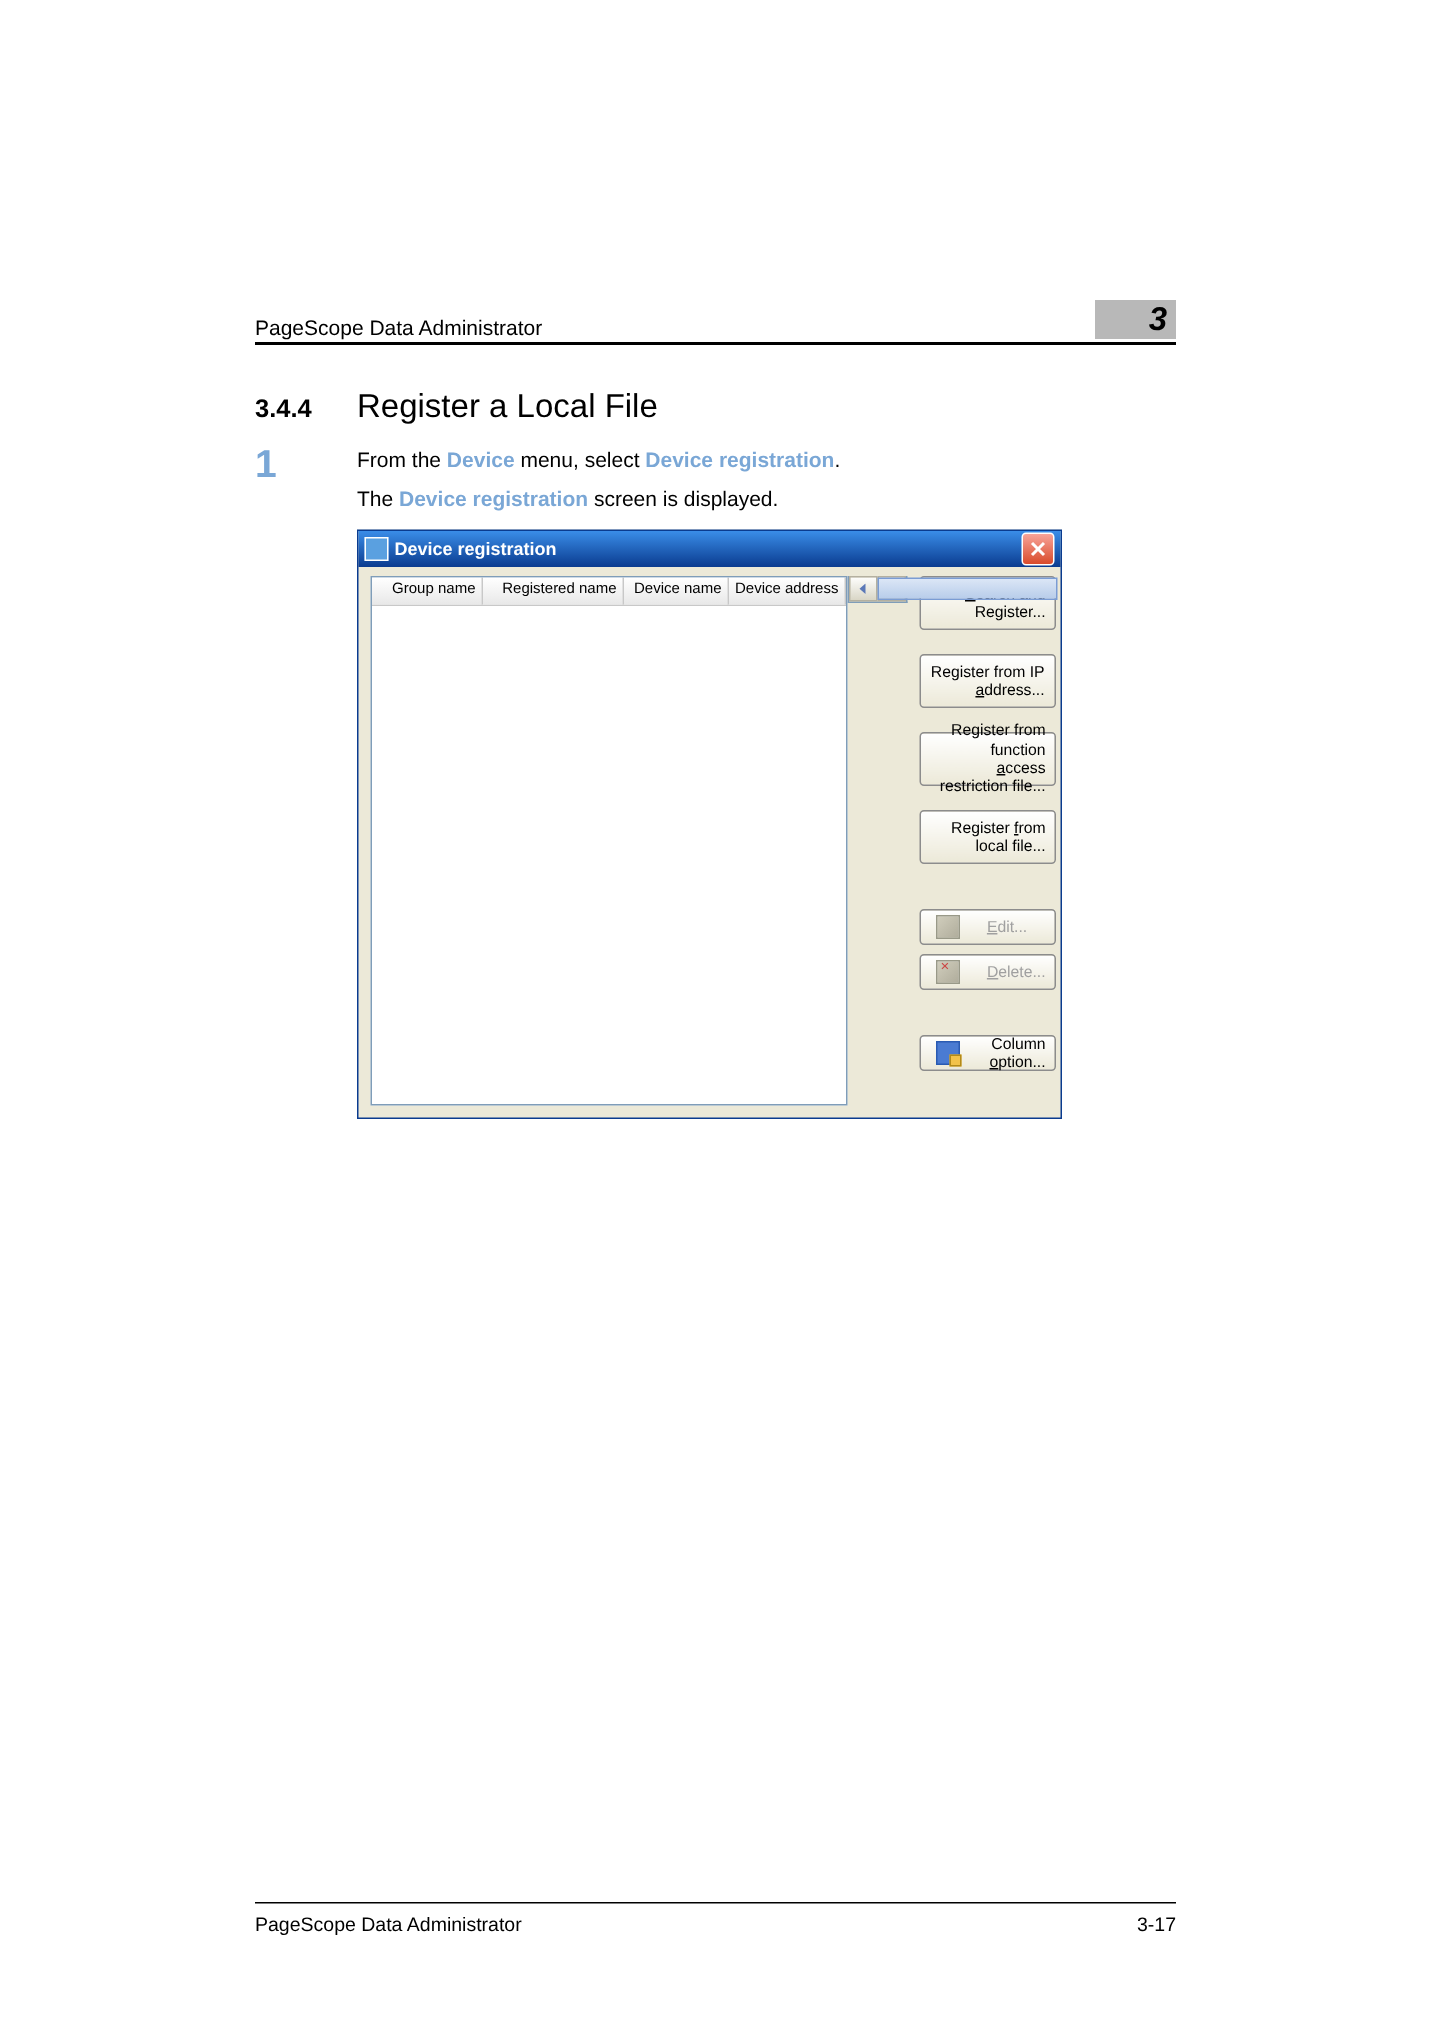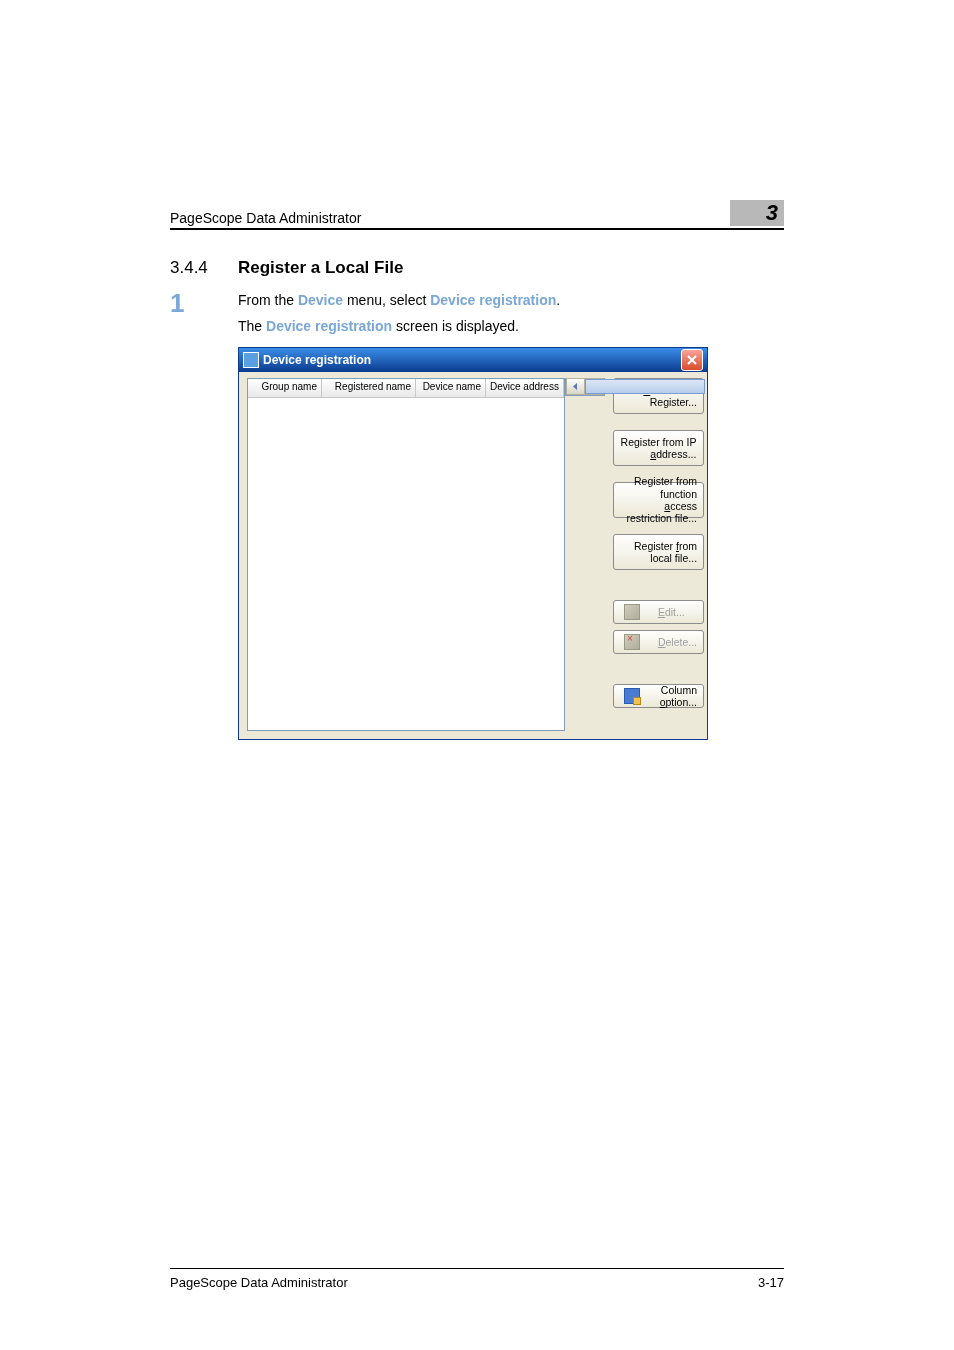--- a/index.html
+++ b/index.html
@@ -49,25 +49,25 @@
     margin-top: 0;
   }
   .section-heading-row {
     display: flex;
     margin-top: 28px;
     align-items: baseline;
   }
   .section-number {
     width: 68px;
     font-size: 17px;
+    font-weight: bold;
+  }
+  .section-title {
+    font-size: 22px;
     font-weight: normal;
-  }
-  .section-title {
-    font-size: 17px;
-    font-weight: bold;
   }
   .body-indent {
     margin-left: 68px;
   }
   .body-text {
     font-size: 14px;
     line-height: 1.35;
     margin-top: 8px;
   }
   .subheading {

